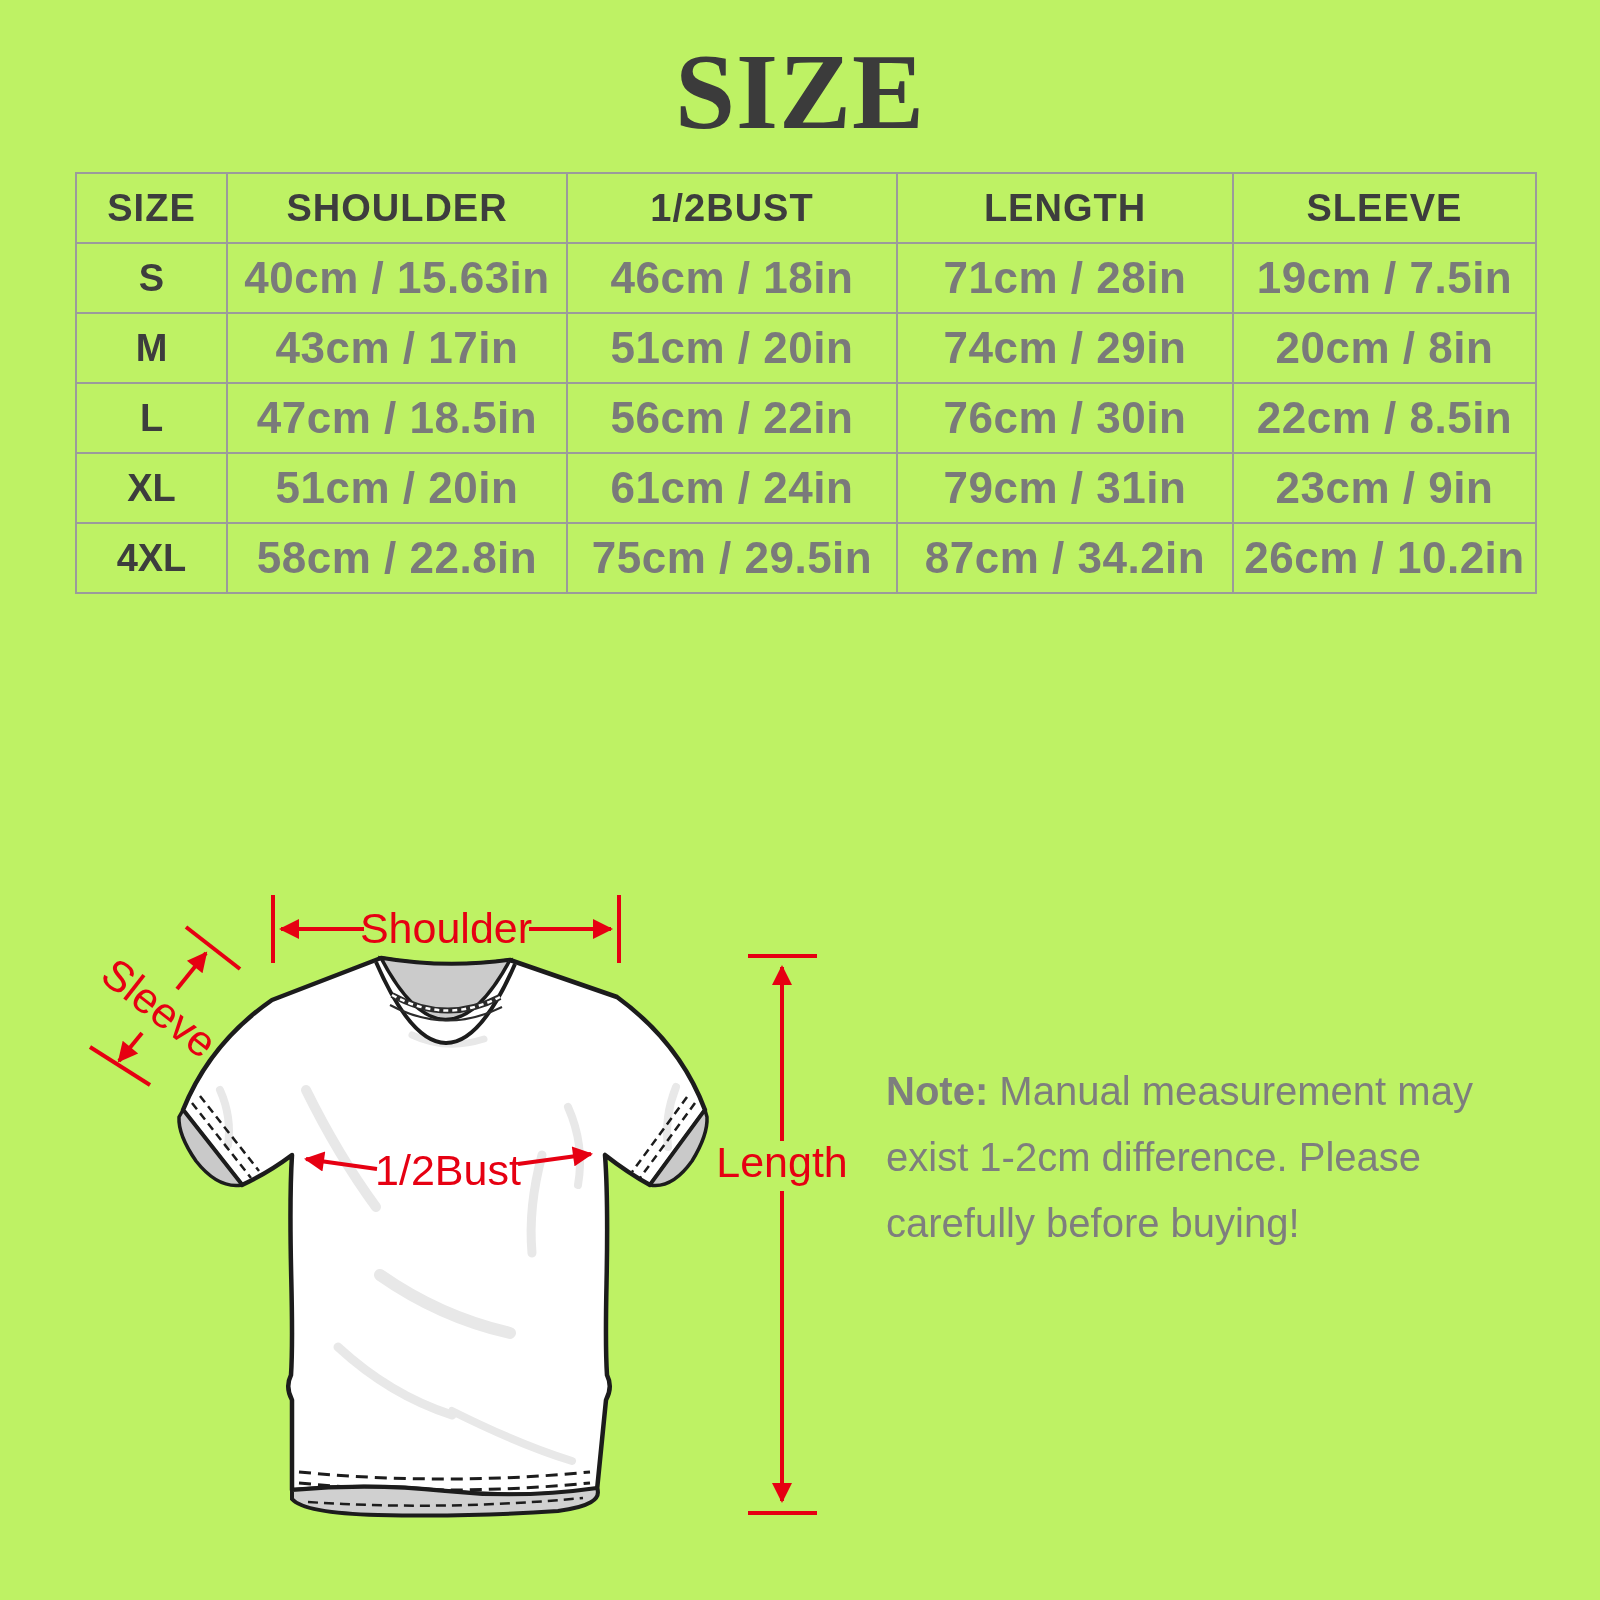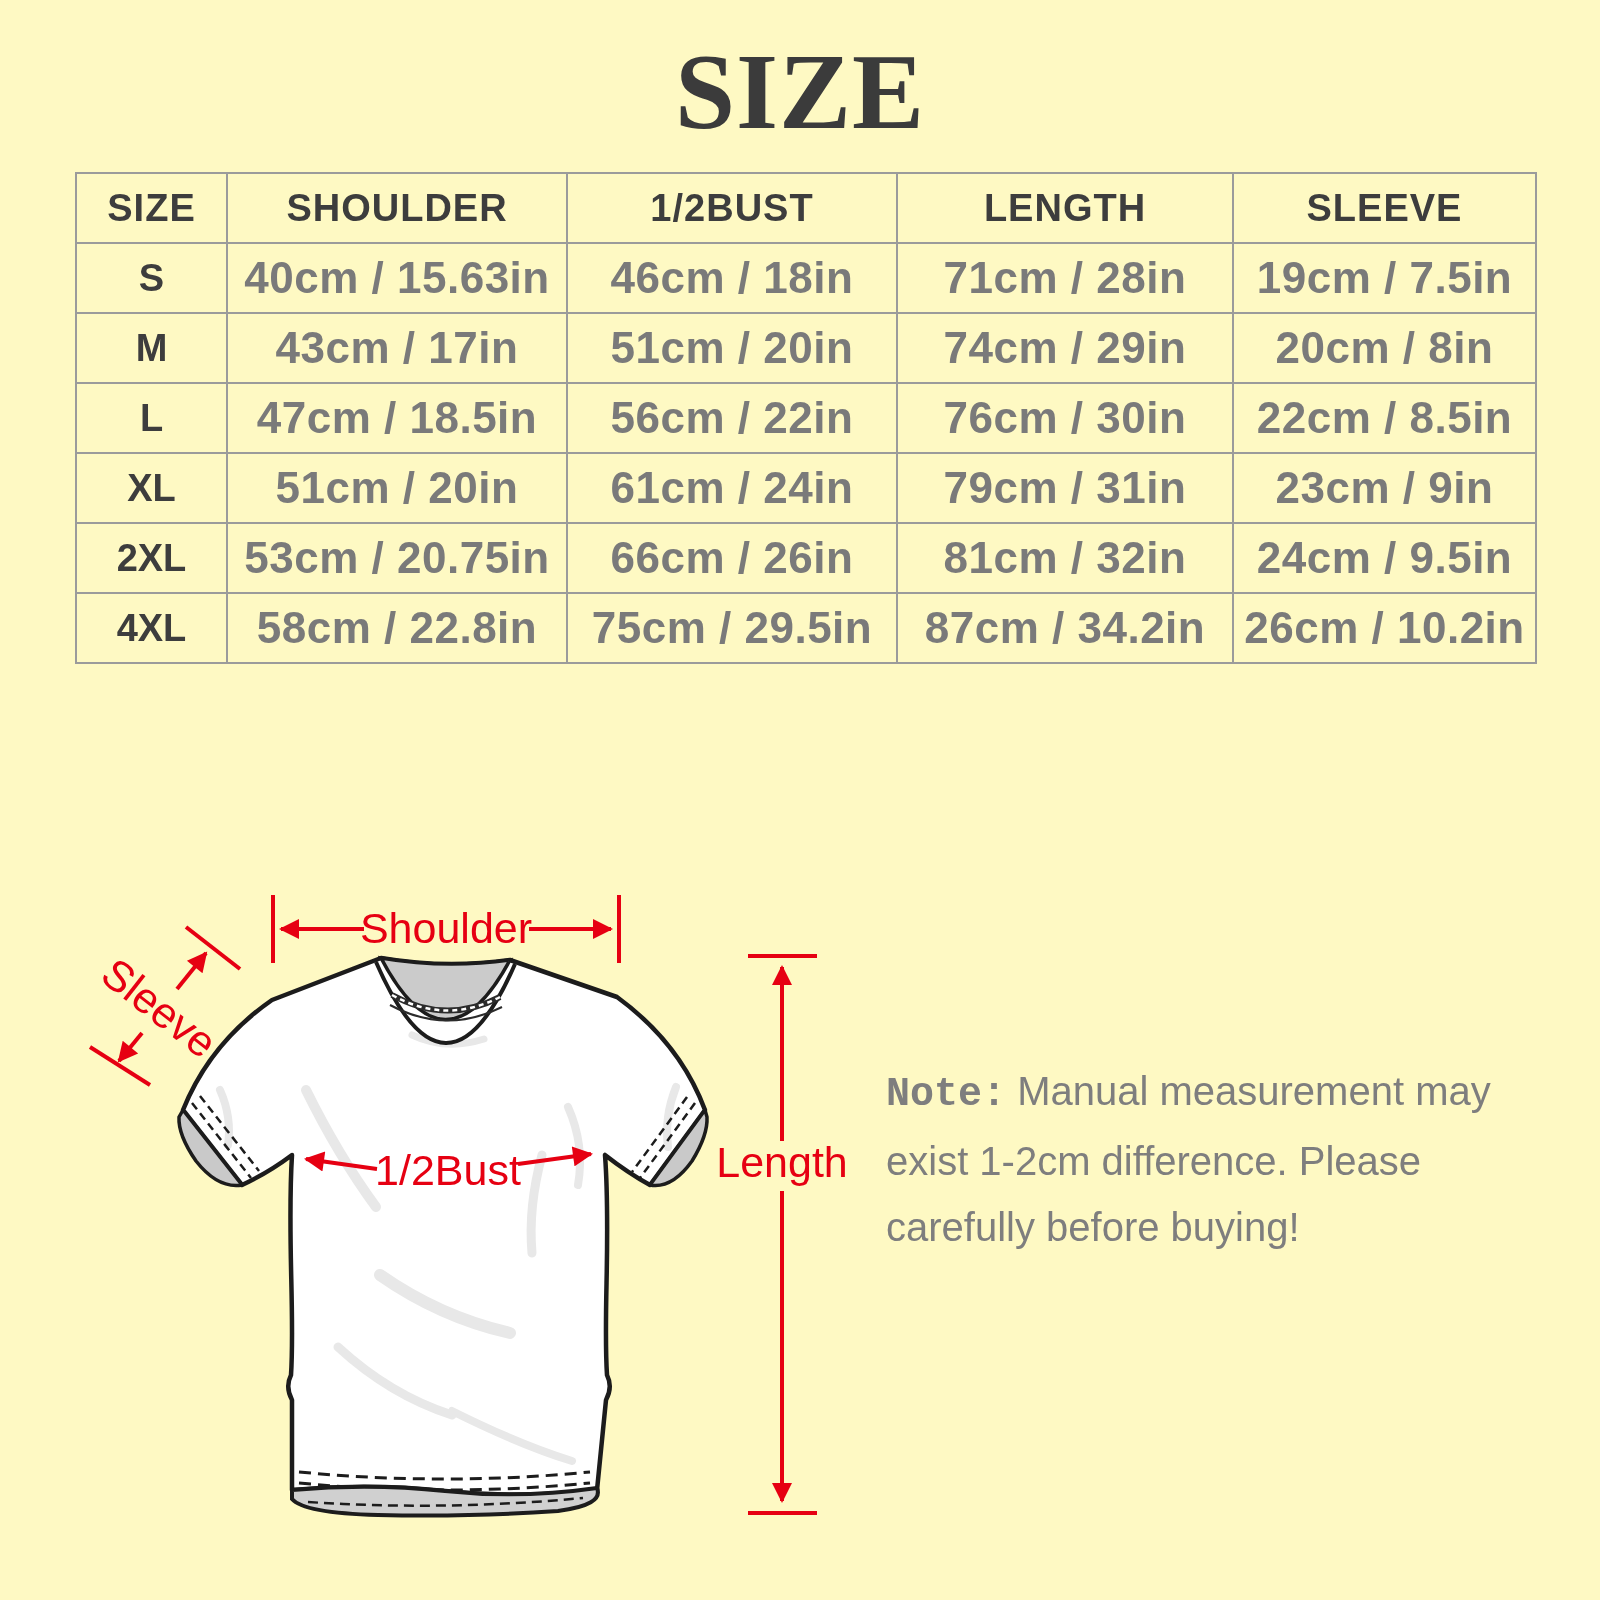--- a/index.html
+++ b/index.html
@@ -1,17 +1,17 @@
 <!DOCTYPE html>
 <html><head>
 <meta charset="utf-8">
 <style>
   html,body{margin:0;padding:0;background:#ffffff;}
   body{width:1600px;height:1600px;position:relative;font-family:"Liberation Sans",sans-serif;}
-  .page{position:absolute;inset:0;background:#fef9c3;}
+  .page{position:absolute;inset:0;background:#bef264;}
   .title{
     position:absolute;top:38px;left:0;width:100%;
     text-align:center;margin:0;
     font-family:"Liberation Serif",serif;font-weight:bold;
     font-size:108px;line-height:1.0;color:#3b3b3b;letter-spacing:1px;
   }
   table.size-table{
     position:absolute;left:75px;top:172px;width:1460px;
     border-collapse:collapse;table-layout:fixed;
   }
@@ -20,21 +20,21 @@
     text-align:center;vertical-align:middle;white-space:nowrap;
   }
   .size-table thead th{font-size:38px;font-weight:bold;color:#3d3d3d;letter-spacing:1px;}
   .size-table tbody th{font-size:38px;font-weight:bold;color:#3d3d3d;}
   .size-table tbody td{font-size:44px;font-weight:bold;color:#7a7a7a;letter-spacing:0.5px;}
   .diagram-svg{position:absolute;left:80px;top:855px;width:800px;height:740px;}
   .note{
     position:absolute;left:886px;top:1058px;width:625px;
     font-size:40px;line-height:66px;color:#7e7e7e;
   }
-  .note .note-label{font-weight:bold;font-family:Liberation Mono, monospace;}
+  .note .note-label{font-weight:bold;}
   .red-label{font-size:43px;fill:#e60012;}
 </style>
 </head>
 <body>
 
 <div class="page">
 
   <h1 class="title">SIZE</h1>
 
   <table class="size-table">
@@ -75,27 +75,20 @@
         <td>56cm / 22in</td>
         <td>76cm / 30in</td>
         <td>22cm / 8.5in</td>
       </tr>
       <tr>
         <th>XL</th>
         <td>51cm / 20in</td>
         <td>61cm / 24in</td>
         <td>79cm / 31in</td>
         <td>23cm / 9in</td>
-      </tr>
-      <tr>
-        <th>2XL</th>
-        <td>53cm / 20.75in</td>
-        <td>66cm / 26in</td>
-        <td>81cm / 32in</td>
-        <td>24cm / 9.5in</td>
       </tr>
       <tr>
         <th>4XL</th>
         <td>58cm / 22.8in</td>
         <td>75cm / 29.5in</td>
         <td>87cm / 34.2in</td>
         <td>26cm / 10.2in</td>
       </tr>
     </tbody>
   </table>

